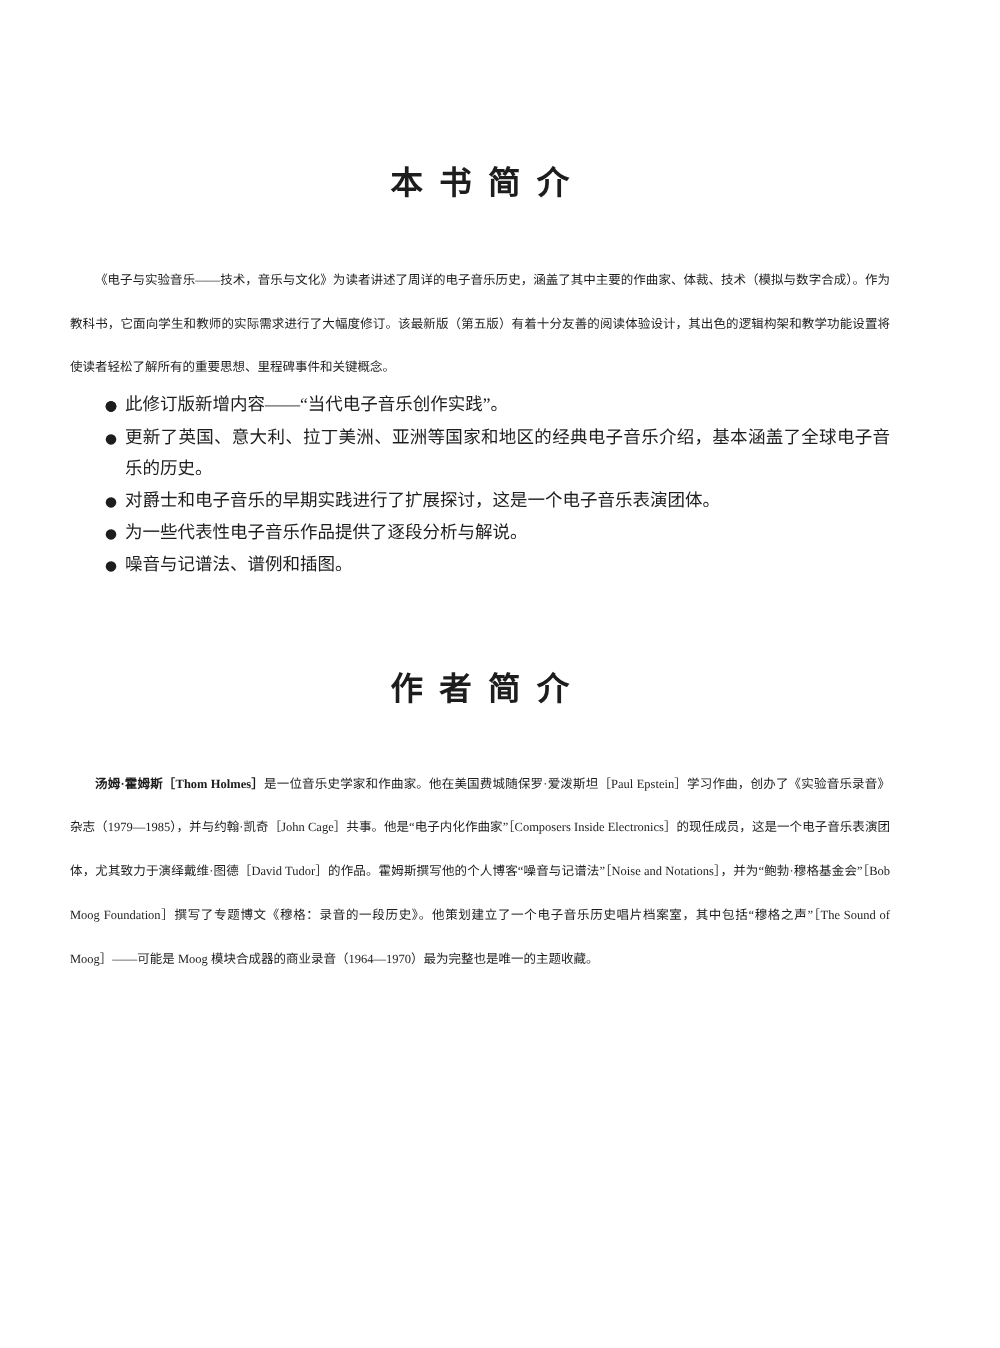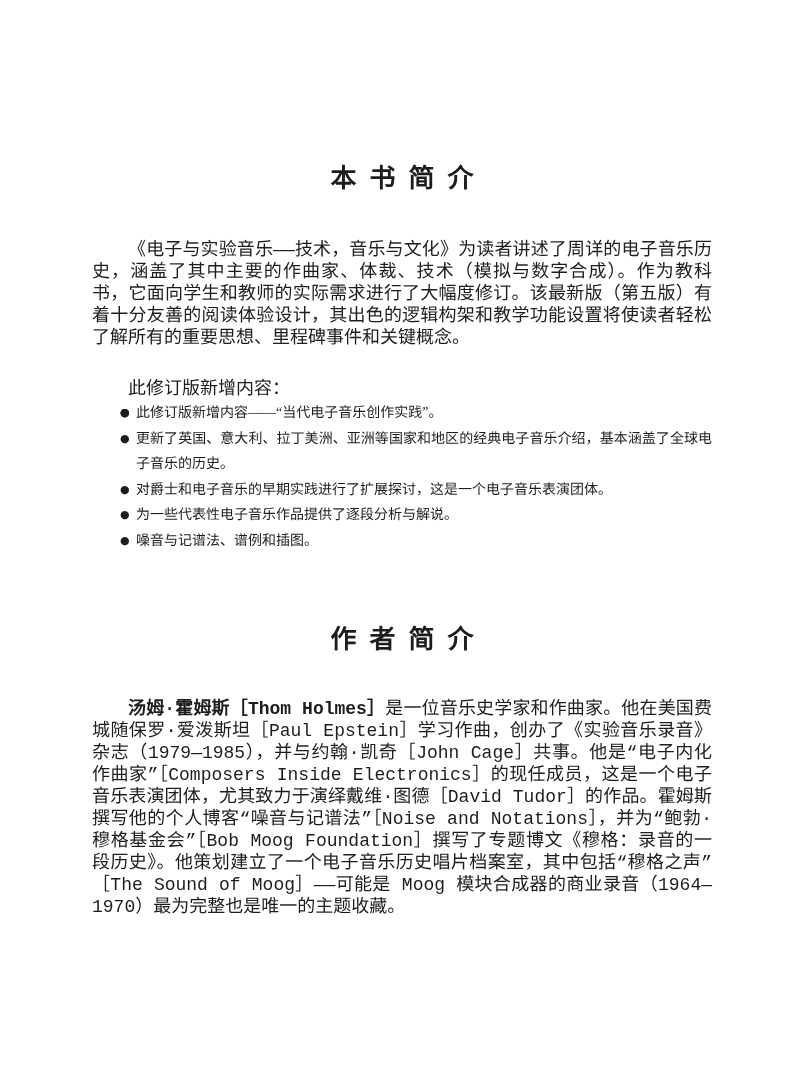--- a/index.html
+++ b/index.html
@@ -11,44 +11,42 @@
     position: relative;
     width: 800px;
     height: 1078px;
     margin: 0 auto;
     background: #ffffff;
     color: #1d1d1d;
     font-family: "Liberation Serif", "DejaVu Serif", serif;
     overflow: hidden;
   }
   .content {
-    padding: 0 88px 0 92px;
-    margin-top: 32px;
+    padding: 0 88px 0 56px;
   }
   .section-title {
     margin: 0;
     font-size: 26px;
     line-height: 32px;
     font-weight: bold;
     text-align: center;
     letter-spacing: 0.5em;
     text-indent: 0.5em; 
   }
   .title-book {
     padding-top: 131px;
   }
   .title-author {
     margin-top: 71px;
   }
   .para {
     margin: 0;
-    font-size: 18px;
-    line-height: 22px;
+    font-size: 10px;
+    line-height: 35px;
     text-align: justify;
-    font-family: Liberation Mono, monospace;
   }
   .indent {
     text-indent: 2em;
   }
   .para-book {
     margin-top: 44px;
   }
   .revision-intro {
     margin-top: 29px;
   }
@@ -83,21 +81,20 @@
 <body>
 
 <div class="page">
   <div class="content">
 
     <section>
       <h1 class="section-title title-book">本书简介</h1>
 
       <p class="para indent para-book">《电子与实验音乐——技术，音乐与文化》为读者讲述了周详的电子音乐历史，涵盖了其中主要的作曲家、体裁、技术（模拟与数字合成）。作为教科书，它面向学生和教师的实际需求进行了大幅度修订。该最新版（第五版）有着十分友善的阅读体验设计，其出色的逻辑构架和教学功能设置将使读者轻松了解所有的重要思想、里程碑事件和关键概念。</p>
 
-      <p class="para indent revision-intro">此修订版新增内容：</p>
 
       <ul class="feature-list">
         <li class="feature-item">
           <span class="bullet">●</span>
         </li>
         <li class="feature-item">
           <span class="bullet">●</span>
         </li>
         <li class="feature-item">
           <span class="bullet">●</span>

